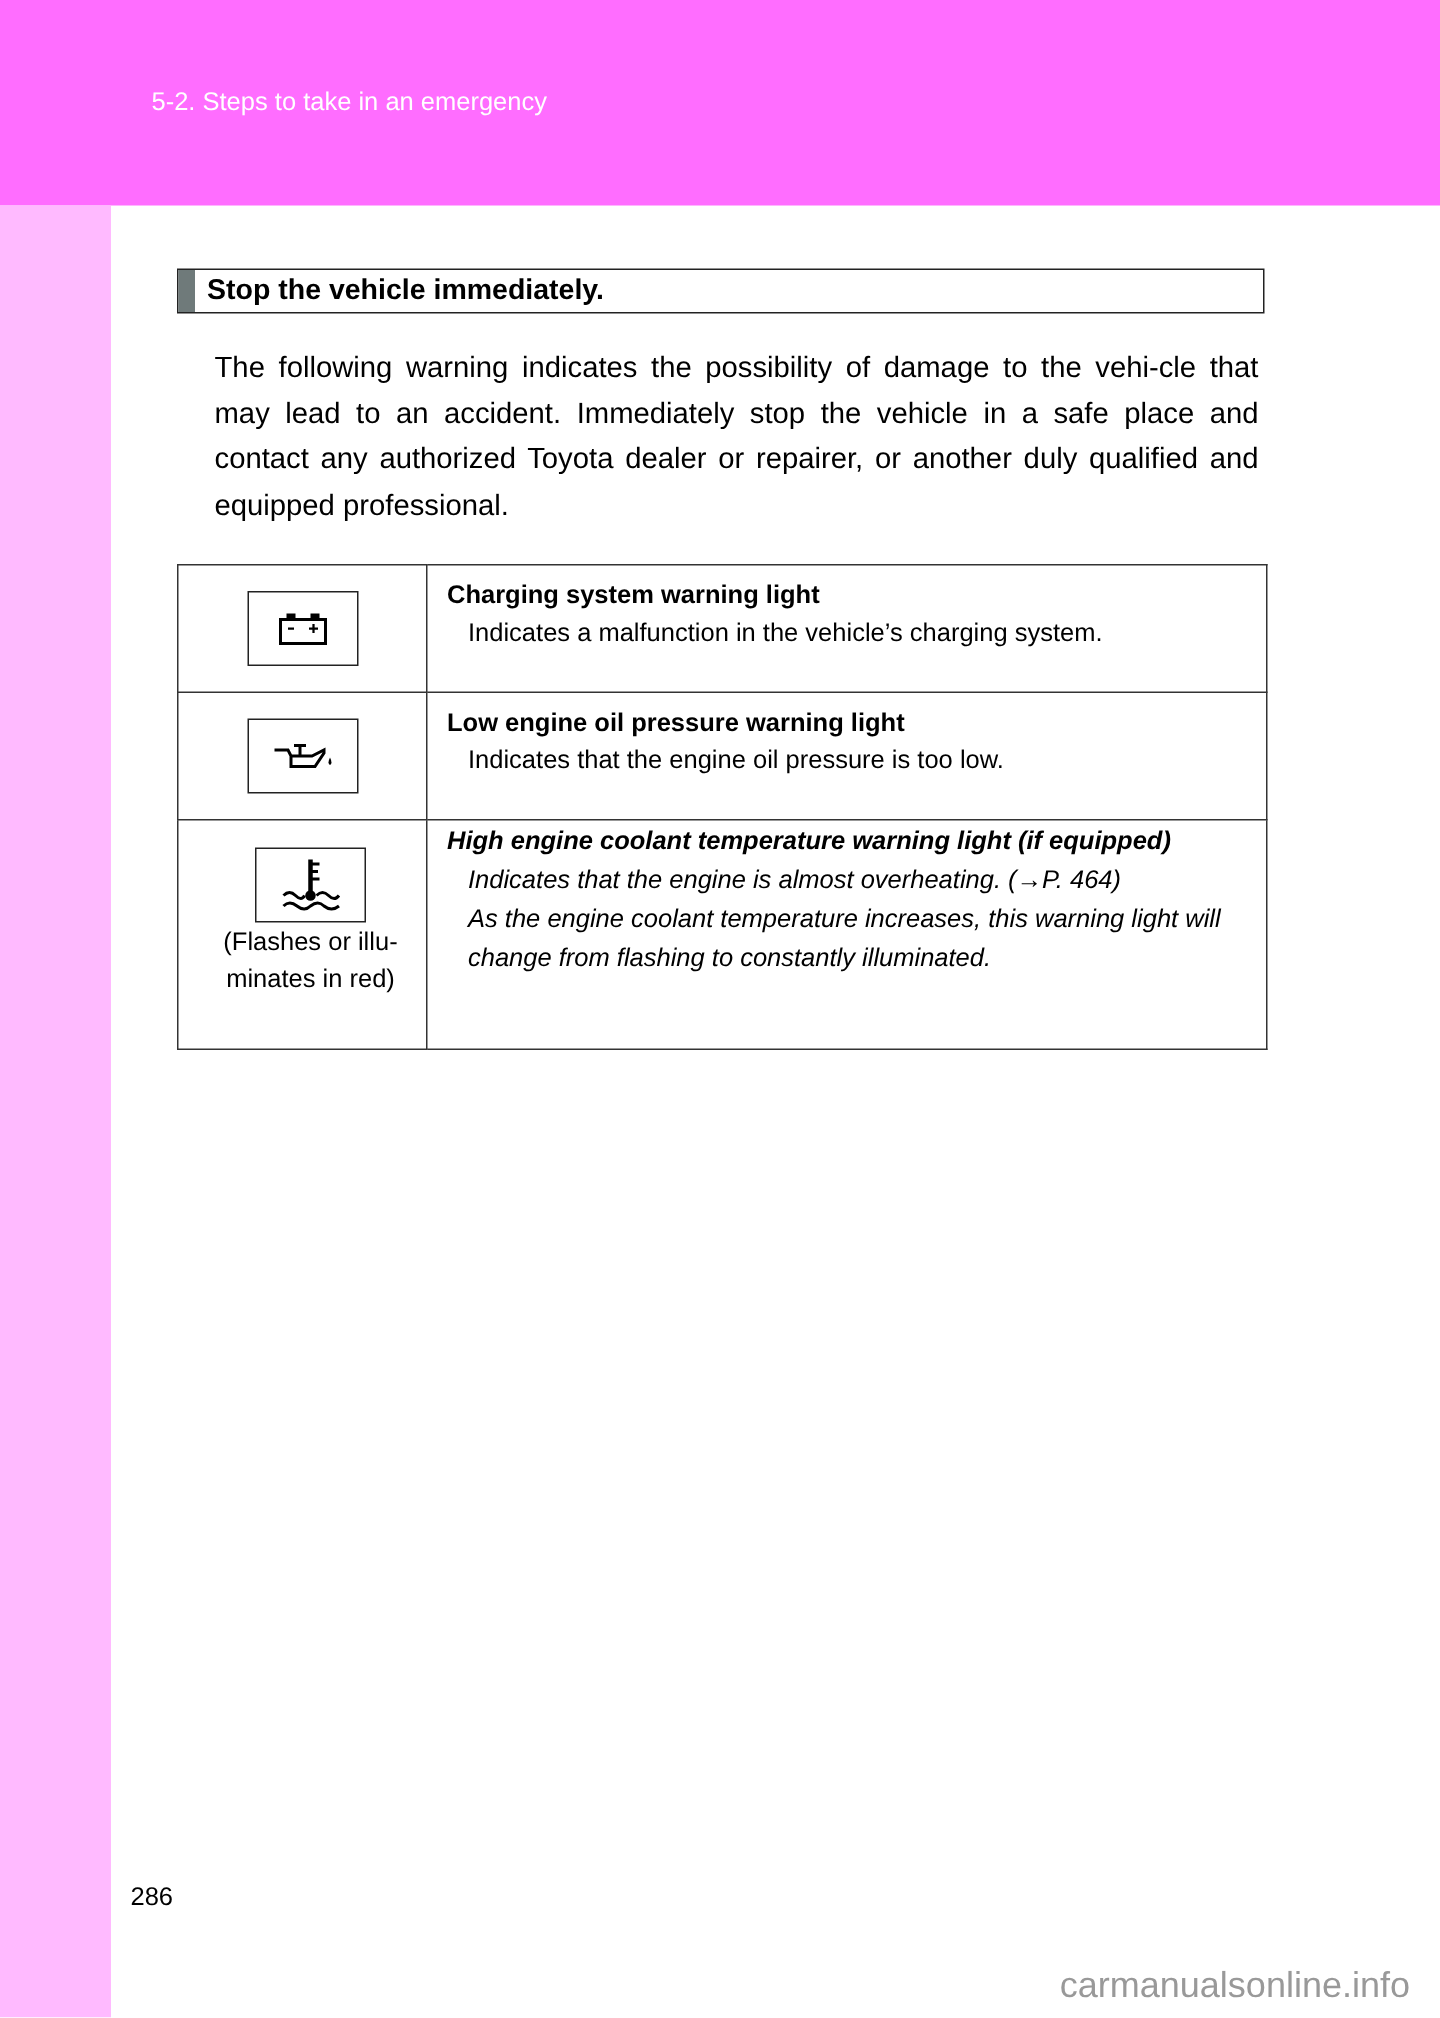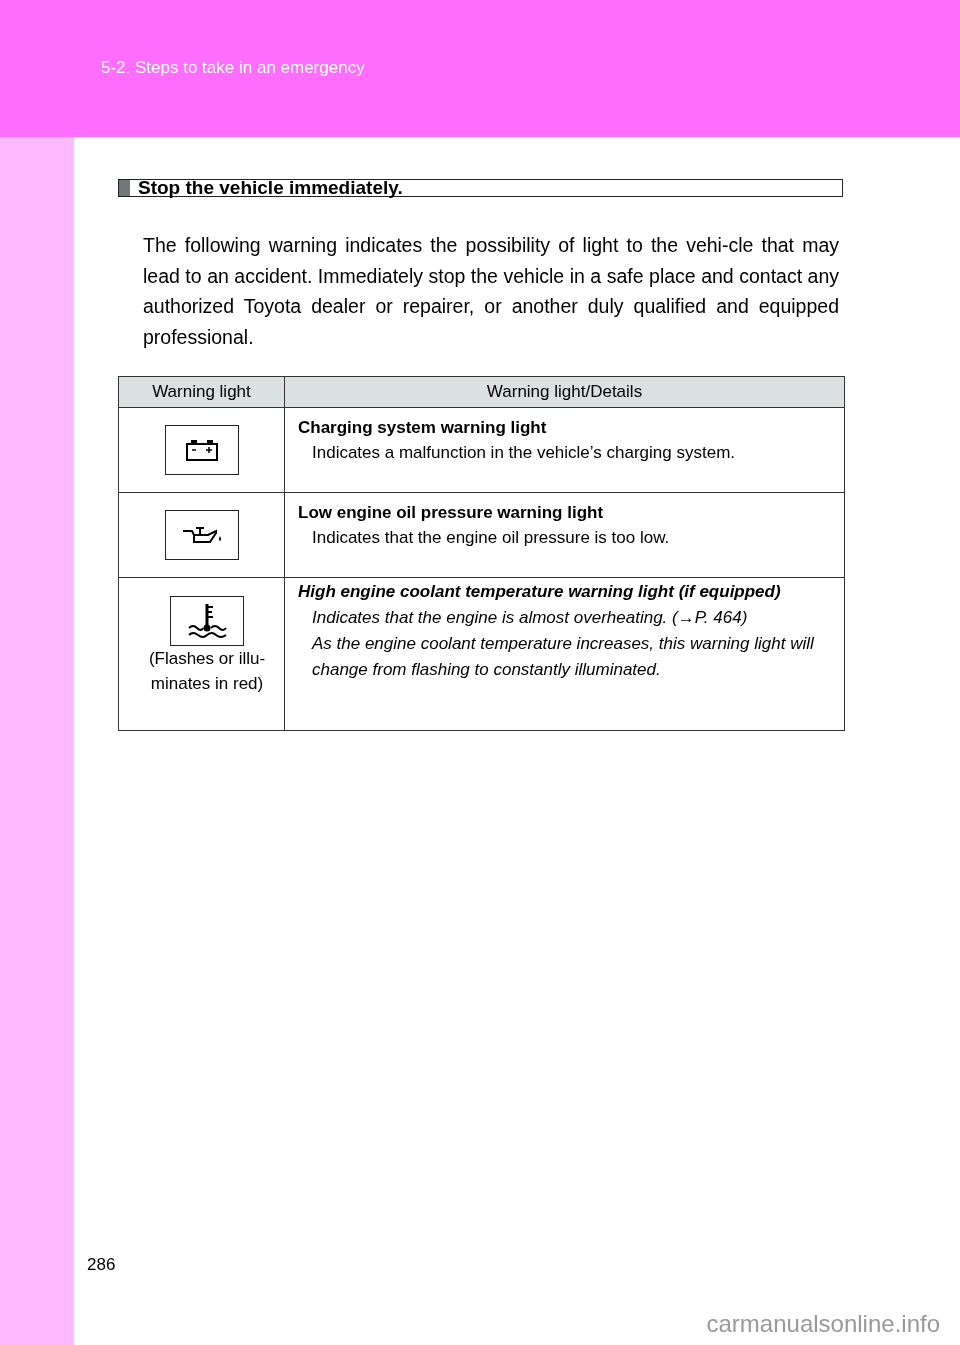--- a/index.html
+++ b/index.html
@@ -1,20 +1,20 @@
 <!DOCTYPE html>
 <html><head>
 <meta charset="utf-8">
 <style>
   html,body{margin:0;padding:0;}
   body{width:960px;height:1345px;position:relative;background:#fff;font-family:"Liberation Sans",sans-serif;overflow:hidden;}
   .topbar{position:absolute;left:0;top:0;width:960px;height:137px;background:#ff6dff;}
   .topbar .section{position:absolute;left:57px;top:58px;color:#fff;font-size:17px;margin-left:44px;}
   .leftbar{position:absolute;left:0;top:137px;width:74px;height:1208px;background:#ffbaff;}
-  .heading{position:absolute;left:118px;top:179px;width:725px;height:18px;border:1px solid #222;box-sizing:border-box;display:flex;align-items:center;text-align:center;}
+  .heading{position:absolute;left:118px;top:179px;width:725px;height:30px;border:1px solid #222;box-sizing:border-box;display:flex;align-items:center;text-align:center;}
   .heading .bar{width:11px;height:100%;background:#6f7a7a;}
   .heading .txt{margin-left:8px;font-weight:bold;font-size:19px;color:#000;}
   .para{position:absolute;left:143px;top:230px;width:696px;font-size:19.5px;line-height:30.5px;color:#000;text-align:justify;}
   table.warn{position:absolute;left:118px;top:376px;width:727px;border-collapse:collapse;font-size:17px;color:#000;}
   table.warn th{background:#dbe0e0;font-weight:normal;height:30px;border:1px solid #333;padding:0;font-size:17px;}
   table.warn td{border:1px solid #333;vertical-align:top;}
   .iconcell{width:152px;text-align:center;}
   .iconbox{width:72px;height:48px;border:1px solid #222;margin:0 auto;display:flex;align-items:center;justify-content:center;}
   .title{font-weight:bold;margin-left:12px;}
   .desc{margin-left:26px;}
@@ -31,28 +31,24 @@
 <div class="topbar">
   <div class="section">5-2. Steps to take in an emergency</div>
 </div>
 <div class="leftbar"></div>
 
 <div class="heading">
   <div class="bar"></div>
   <div class="txt">Stop the vehicle immediately.</div>
 </div>
 
-<div class="para">The following warning indicates the possibility of light to the vehi-cle that may lead to an accident. Immediately stop the vehicle in a safe place and contact any authorized Toyota dealer or repairer, or another duly qualified and equipped professional.</div>
+<div class="para">The following warning indicates the possibility of damage to the vehi-cle that may lead to an accident. Immediately stop the vehicle in a safe place and contact any authorized Toyota dealer or repairer, or another duly qualified and equipped professional.</div>
 
 <table class="warn">
   <tbody>
-      <tr>
-    <th>Warning light</th>
-    <th>Warning light/Details</th>
-  </tr>
   <tr class="r1">
     <td class="iconcell" style="vertical-align:middle;">
       <div class="iconbox">
         <svg width="36" height="24" viewBox="0 0 36 24">
               <rect x="3" y="6" width="30" height="16" fill="none" stroke="#000" stroke-width="2"></rect>
               <rect x="7" y="2" width="6" height="4" fill="#000"></rect>
               <rect x="23" y="2" width="6" height="4" fill="#000"></rect>
               <line x1="8" y1="12" x2="12" y2="12" stroke="#000" stroke-width="1.5"></line>
               <line x1="22" y1="12" x2="28" y2="12" stroke="#000" stroke-width="1.5"></line>
               <line x1="25" y1="9" x2="25" y2="15" stroke="#000" stroke-width="1.5"></line>

